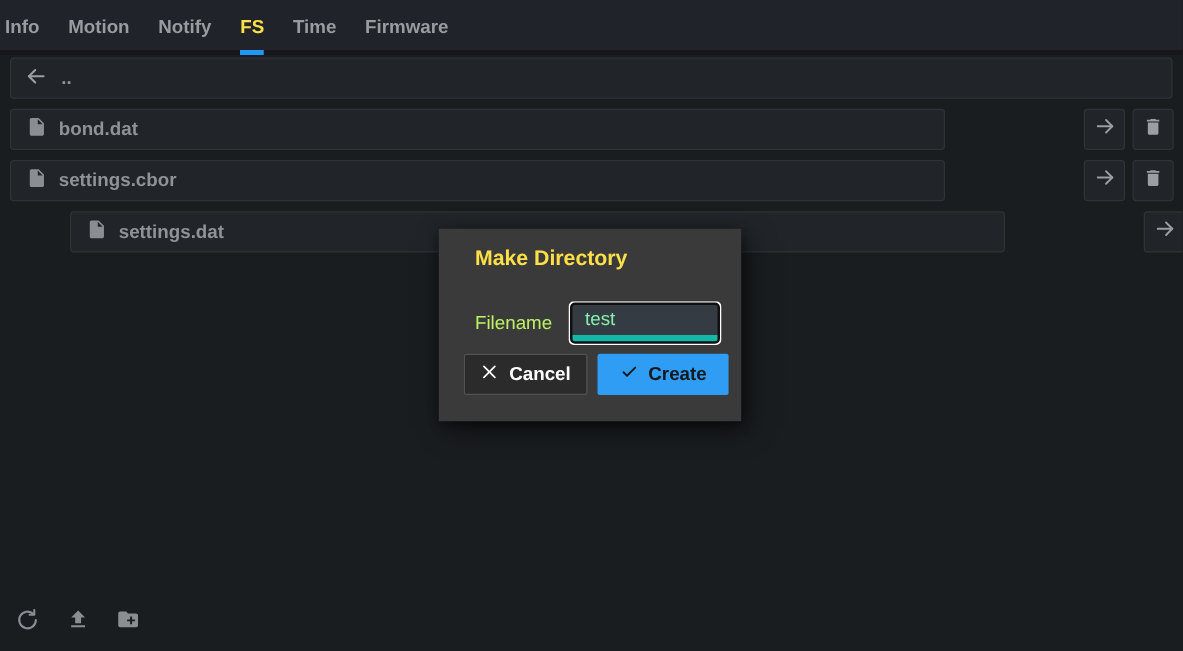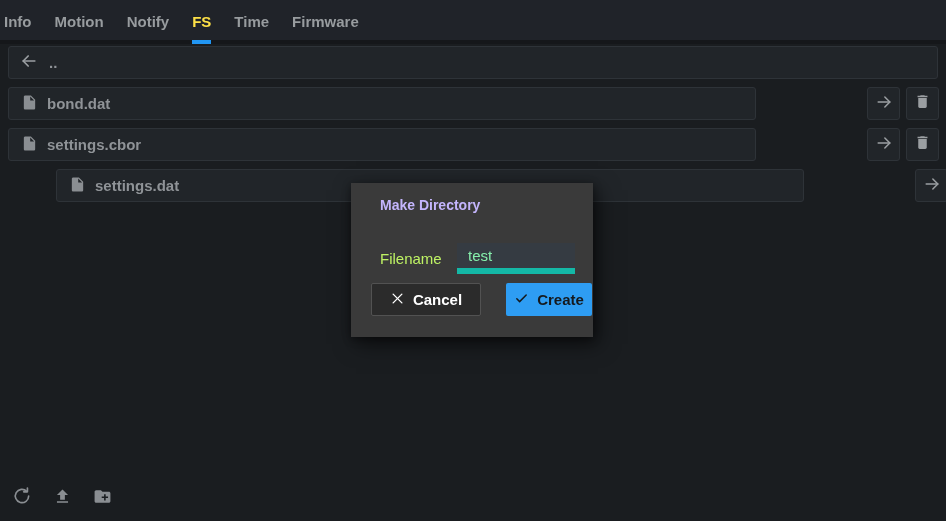--- a/index.html
+++ b/index.html
@@ -73,21 +73,21 @@
   
   .modal {
     position:absolute; left:351px; top:183px;
     width:242px; height:154px;
     background:#3a3a3a;
     box-shadow: 5px 7px 20px rgba(0,0,0,0.55), 0 2px 8px rgba(0,0,0,0.4);
     z-index:10;
   }
   .modal-title {
     position:absolute; left:29px; top:14px;
-    font-size:14px; font-weight:700; color:#c4b5fd;
+    font-size:17px; font-weight:700; color:#fde047;
   }
   .field-label {
     position:absolute; left:29px; top:67px;
     font-size:15px; font-weight:400; color:#bef264;
   }
   .field-input {
     position:absolute; left:106px; top:60px;
     width:118px; height:31px;
     background:#353b42;
     border:none;
@@ -101,31 +101,30 @@
   .btn {
     position:absolute; top:100px;
     height:33px;
     display:flex; align-items:center; justify-content:center; gap:8px;
     font-size:15px; font-weight:700;
     border-radius:2px;
     cursor:pointer;
     font-family:"Liberation Sans","DejaVu Sans",sans-serif;
   }
   .btn-cancel {
-    left:20px; width:110px;
+    left:20px; width:99px;
     background:#2b2b2b;
     border:1px solid #525252;
     color:#ffffff;
   }
   .btn-create {
-    left:127px; width:86px;
+    left:127px; width:105px;
     background:#2e9df3;
     border:none;
     color:#15191d;
-    margin-left:28px;
   }
 </style>
 </head>
 <body>
 
 <div class="tabbar">
   <div class="tab">Info</div>
   <div class="tab">Motion</div>
   <div class="tab">Notify</div>
   <div class="tab active">FS</div>

